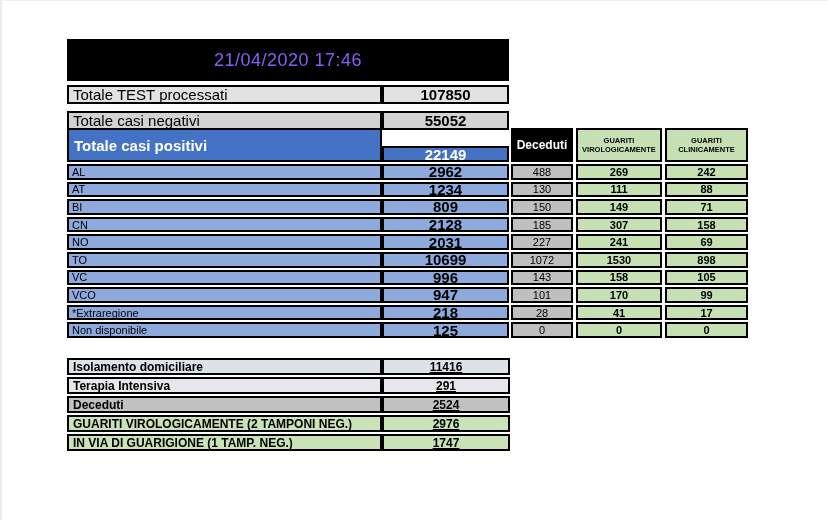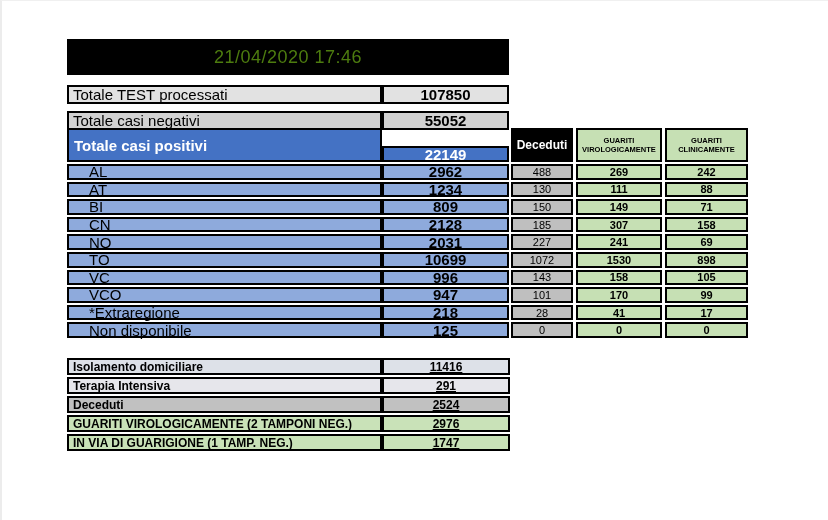--- a/index.html
+++ b/index.html
@@ -5,22 +5,22 @@
   html,body{margin:0;padding:0;background:#fff;}
   .canvas{
     position:relative;width:828px;height:520px;background:#ffffff;
     font-family:"Liberation Sans",sans-serif;color:#000;overflow:hidden;
     border-left:2px solid #ececec;border-top:1px solid #f0f0f0;
   }
   .cell{box-sizing:border-box;border:2px solid #000;display:flex;align-items:center;}
 
   
   .date-header{
-    position:absolute;left:65px;top:38px;width:442px;height:36px;
-    background:#000;color:#4d7c0f;display:flex;align-items:center;justify-content:center;
+    position:absolute;left:65px;top:38px;width:442px;height:42px;
+    background:#000;color:#8b5cf6;display:flex;align-items:center;justify-content:center;
     font-size:18px;letter-spacing:.5px;
   }
 
   
   .totals{position:absolute;left:65px;top:84px;display:flex;flex-direction:column;gap:7px;}
   .t-row{display:flex;gap:0;}
   .t-label{width:315px;height:19px;font-size:15px;padding-left:4px;}
   .t-value{width:127px;height:19px;font-size:15px;font-weight:700;justify-content:center;}
   .t-row.r1 .cell{background:#e2e2e2;}
   .t-row.r2 .cell{background:#d2d2d2;}
@@ -35,21 +35,21 @@
   .hdr-clin{width:83px;}
   .gap2{width:2px;border:none;background:transparent;}
   .gap3{width:3px;border:none;background:transparent;}
 
   
   .region-grid{
     position:absolute;left:65px;top:163px;display:grid;
     grid-template-columns:315px 127px 2px 62px 3px 86px 3px 83px;
     grid-auto-rows:15.6px;row-gap:2px;
   }
-  .name-cell{background:#8eaadc;font-size:15px;padding-left:20px;}
+  .name-cell{background:#8eaadc;font-size:11px;padding-left:3px;}
   .num-cell{background:#8eaadc;font-size:15px;font-weight:600;justify-content:center;}
   .dec-cell{background:#bfbfbf;font-size:11px;justify-content:center;}
   .viro-cell,.clin-cell{background:#c6e0b4;font-size:11px;font-weight:700;justify-content:center;}
   .filler{border:none;background:transparent;}
 
   
   .summary{position:absolute;left:65px;top:357px;display:flex;flex-direction:column;gap:2px;}
   .s-row{display:flex;}
   .s-label{width:315px;height:17px;font-size:12px;font-weight:700;padding-left:4px;}
   .s-value{width:128px;height:17px;font-size:12px;font-weight:700;justify-content:center;text-decoration:underline;}

